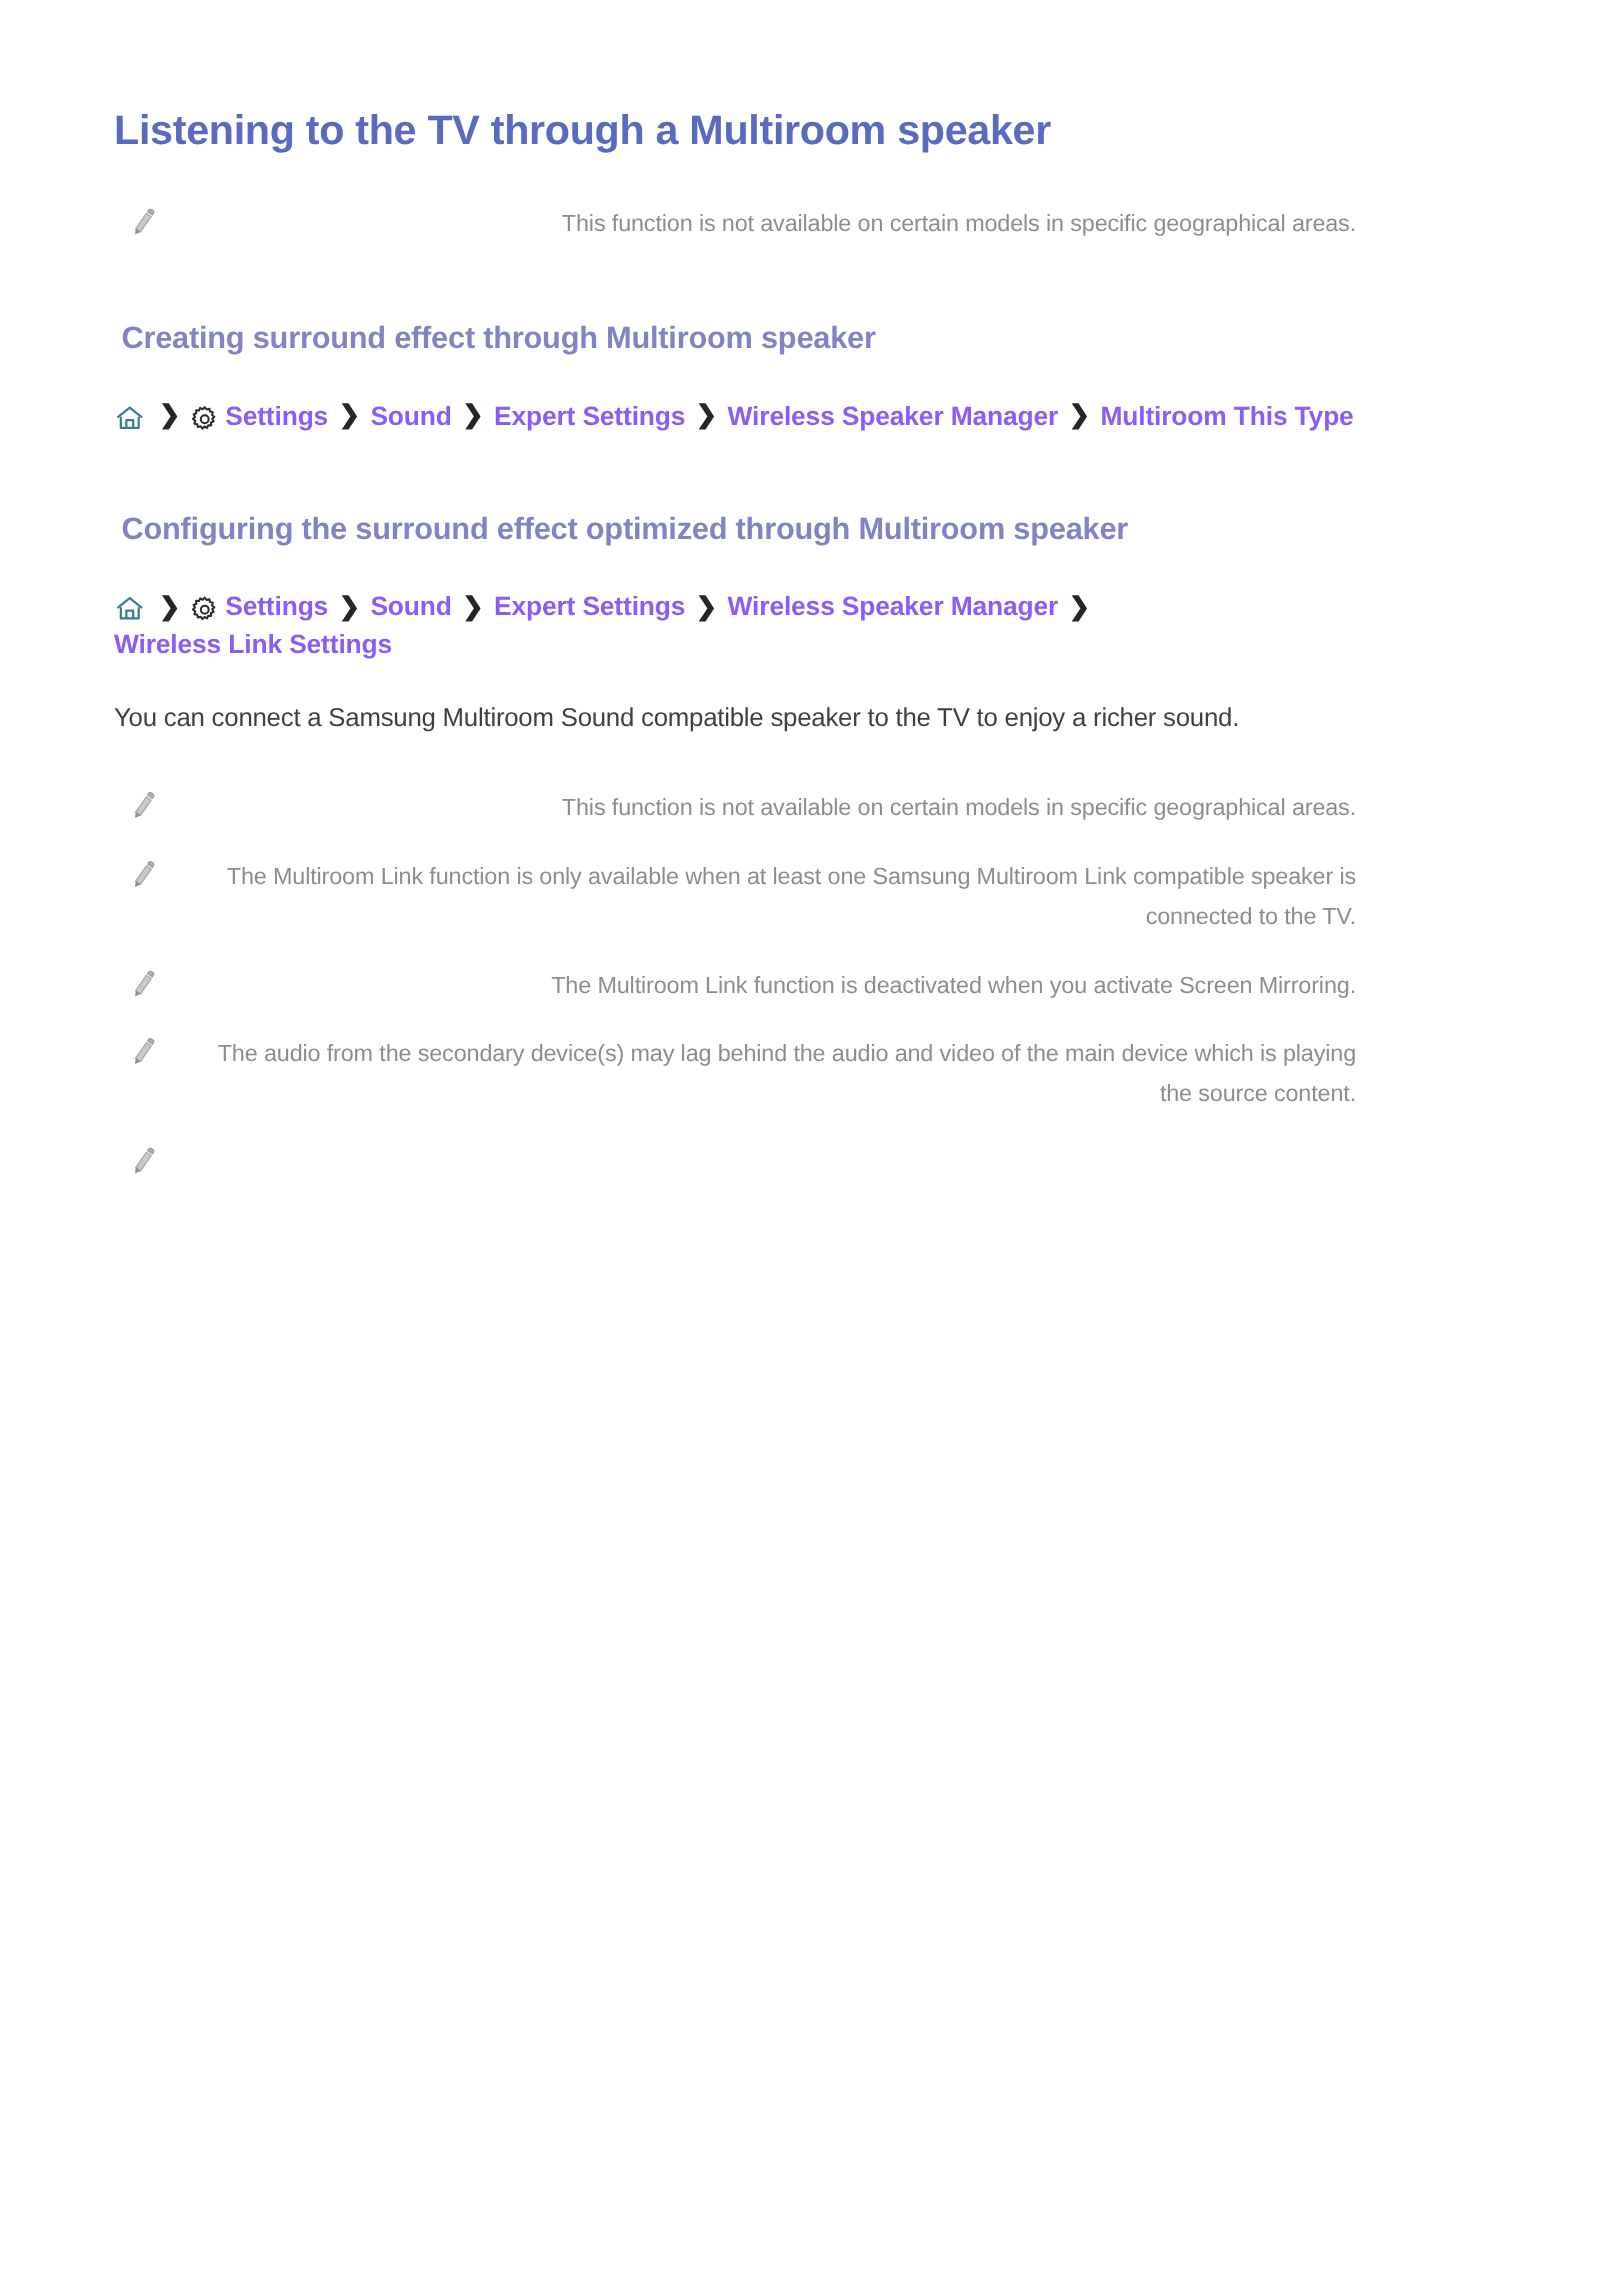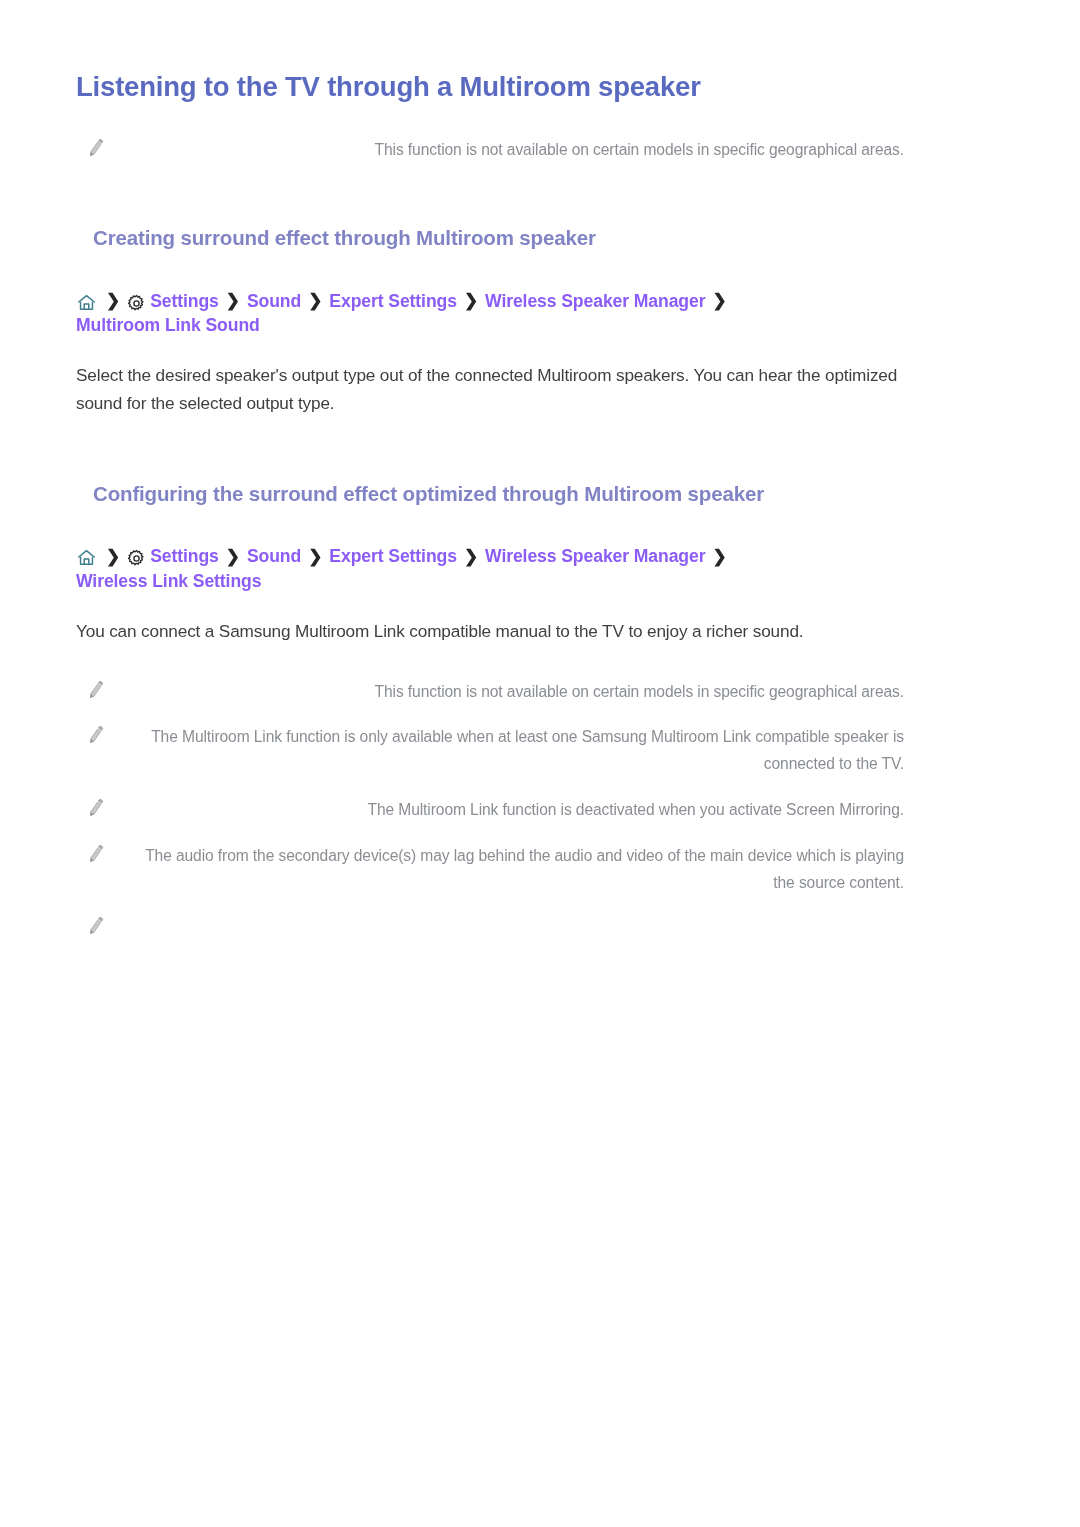--- a/index.html
+++ b/index.html
@@ -59,21 +59,21 @@
     position: absolute;
     left: 9px;
     top: 2px;
     width: 22px;
     height: 22px;
     display: block;
   }
 
   
   .section-heading {
-    margin: 17px;
+    margin: 5px;
     font-size: 20.5px;
     font-weight: bold;
     color: #8184c4;
     letter-spacing: -0.15px;
     line-height: 1.3;
   }
   .sh-first { padding-top: 44px; }
   .sh-second { padding-top: 46px; }
 
   
@@ -174,24 +174,23 @@
         </svg>
       </span>
       <span class="bc-link">Settings</span>
       <span class="bc-sep">❯</span>
       <span class="bc-link">Sound</span>
       <span class="bc-sep">❯</span>
       <span class="bc-link">Expert Settings</span>
       <span class="bc-sep">❯</span>
       <span class="bc-link">Wireless Speaker Manager</span>
       <span class="bc-sep">❯</span>
-      <span class="bc-link">Multiroom Link Sound</span>
+      <span class="bc-link">Multiroom This Type</span>
     </div>
 
-    <p class="body-text">Select the desired speaker's output type out of the connected Multiroom speakers. You can hear the optimized sound for the selected output type.</p>
 
     <h2 class="section-heading sh-second">Configuring the surround effect optimized through Multiroom speaker</h2>
 
     <div class="breadcrumb">
       <span class="bc-home">
         <svg viewBox="0 0 24 24" width="21" height="21" aria-hidden="true">
           <path d="M3.2 11.4L12 4.2l8.8 7.2" fill="none" stroke="#3d7d8c" stroke-width="1.7" stroke-linecap="round" stroke-linejoin="round"></path>
           <path d="M5.2 11.2v8.6h13.6v-8.6" fill="none" stroke="#3d7d8c" stroke-width="1.7" stroke-linejoin="round"></path>
           <path d="M9.4 19.8v-6.0h5.2v6.0" fill="none" stroke="#3d7d8c" stroke-width="1.7" stroke-linejoin="round"></path>
         </svg>
@@ -207,21 +206,21 @@
       <span class="bc-sep">❯</span>
       <span class="bc-link">Sound</span>
       <span class="bc-sep">❯</span>
       <span class="bc-link">Expert Settings</span>
       <span class="bc-sep">❯</span>
       <span class="bc-link">Wireless Speaker Manager</span>
       <span class="bc-sep">❯</span>
       <span class="bc-link">Wireless Link Settings</span>
     </div>
 
-    <p class="body-text tight">You can connect a Samsung Multiroom Link compatible manual to the TV to enjoy a richer sound.</p>
+    <p class="body-text tight">You can connect a Samsung Multiroom Sound compatible speaker to the TV to enjoy a richer sound.</p>
 
     <ul class="note-list note-block">
       <li class="note">
         <span class="note-icon">
           <svg viewBox="0 0 24 24" width="22" height="22" aria-hidden="true">
             <g transform="rotate(-10 12 12)">
               <path d="M15.2 3.9l3.0 3.0-9.6 9.6-3.0-3.0z" fill="#c9c9c9" stroke="#a8a8a8" stroke-width="0.9"></path>
               <path d="M16.3 2.8l3.0 3.0 1.0-1.0a1.4 1.4 0 0 0 0-2.0l-1.0-1.0a1.4 1.4 0 0 0-2.0 0z" fill="#b0b0b0" stroke="#9a9a9a" stroke-width="0.8"></path>
               <path d="M5.6 13.5l3.0 3.0-4.2 1.2z" fill="#8f8f8f"></path>
             </g>

